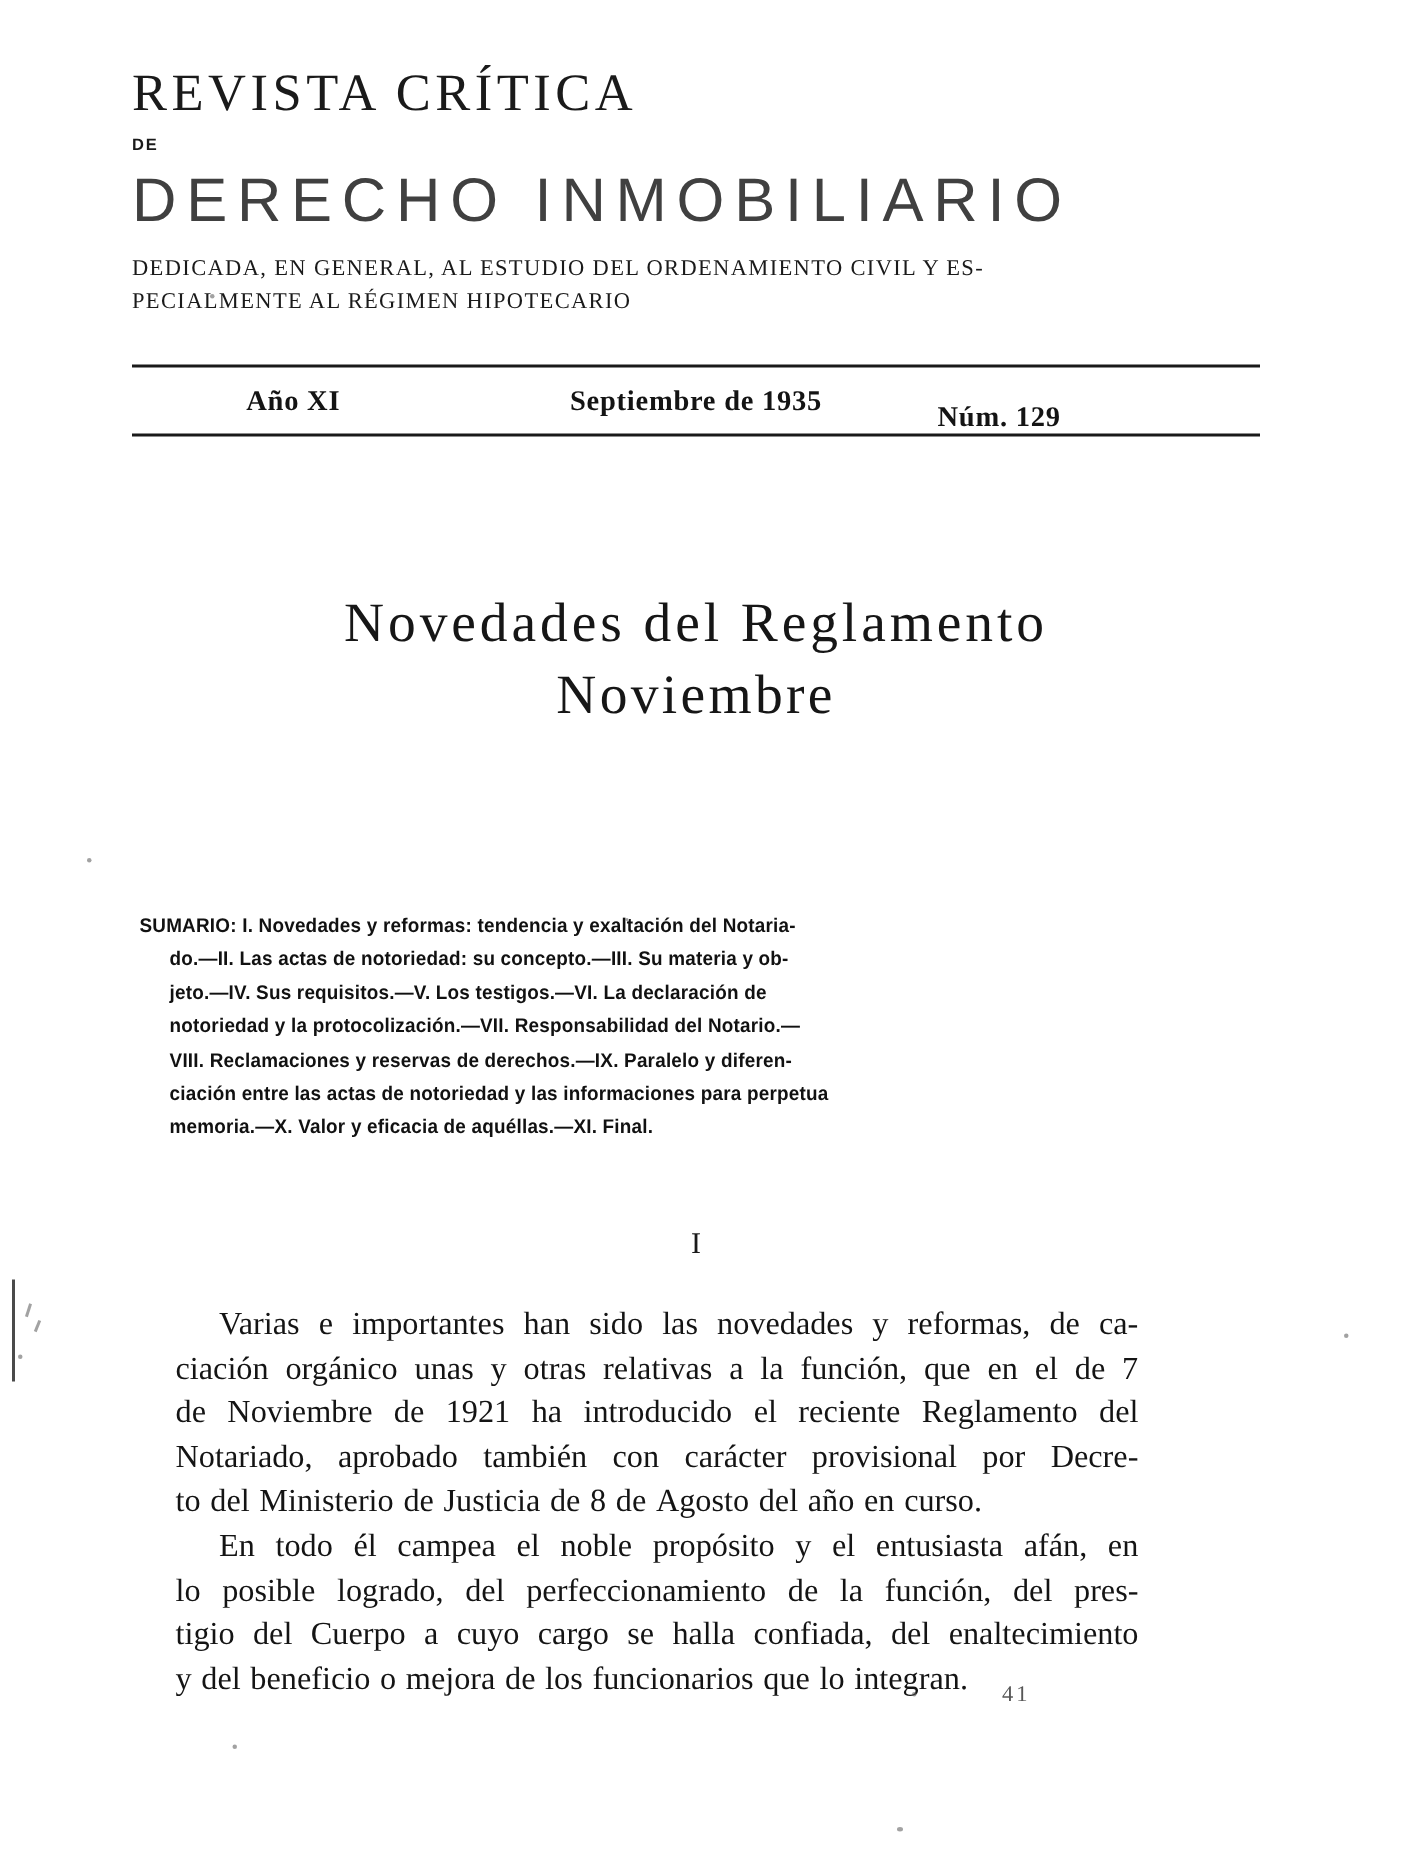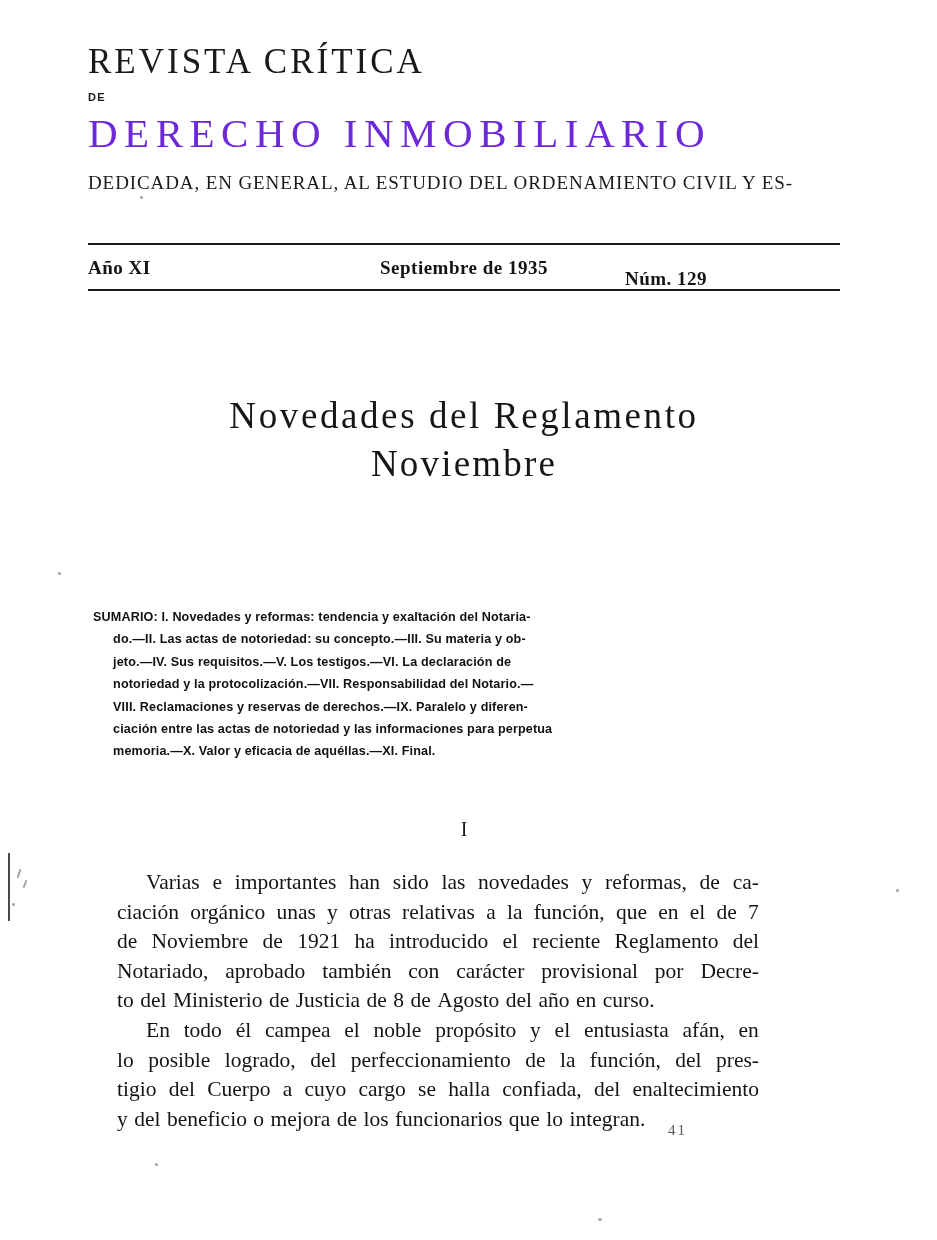--- a/index.html
+++ b/index.html
@@ -40,31 +40,31 @@
   }
   .mast-de {
     font-family: "Liberation Sans", "DejaVu Sans", sans-serif;
     font-size: 11px;
     font-weight: 700;
     letter-spacing: 1.2px;
     margin-top: 10px;
     color: #1a1a1a;
   }
   .mast-line2 {
-    font-family: Liberation Serif, serif;
+    font-family: Liberation Sans, sans-serif;
     font-size: 41px;
     letter-spacing: 6.5px;
     line-height: 1.05;
     margin-top: 9px;
-    color: #6d28d9;
+    color: #404040;
     white-space: nowrap;
   }
   .mast-sub {
     font-family: "Liberation Serif", "DejaVu Serif", serif;
-    font-size: 19px;
+    font-size: 15px;
     letter-spacing: 0.9px;
     line-height: 1.45;
     margin-top: 14px;
     color: #1a1a1a;
   }
   .mast-sub .l2 { letter-spacing: 0.9px; }
 
   
   .rule {
     position: absolute;
@@ -82,21 +82,21 @@
     top: 251px;
     width: 752px;
     height: 34px;
     display: flex;
     align-items: center;
     font-family: "Liberation Serif", "DejaVu Serif", serif;
     font-size: 19px;
     font-weight: 700;
     color: #141414;
   }
-  .issue-left   { width: 215px; text-align: left; letter-spacing: 0.5px; }
+  .issue-left   { width: 215px; text-align: center; letter-spacing: 0.5px; }
   .issue-center { flex: 1;      text-align: center; letter-spacing: 0.5px; }
   .issue-right  { width: 215px; text-align: left; letter-spacing: 0.5px; margin-top: 22px; }
 
   
   .article-title {
     position: absolute;
     left: 88px;
     top: 392px;
     width: 752px;
     text-align: center;
@@ -225,20 +225,21 @@
 <body>
 
 <div class="page">
 
   <div class="masthead">
     <div class="mast-line1">REVISTA CRÍTICA</div>
     <div class="mast-de">DE</div>
     <div class="mast-line2">DERECHO INMOBILIARIO</div>
     <div class="mast-sub">
       <div>DEDICADA, EN GENERAL, AL ESTUDIO DEL ORDENAMIENTO CIVIL Y ES-</div>
+      <div class="l2">PECIALMENTE AL RÉGIMEN HIPOTECARIO</div>
     </div>
   </div>
 
   <div class="rule rule-top"></div>
   <div class="issuebar">
     <div class="issue-left">Año XI</div>
     <div class="issue-center">Septiembre de 1935</div>
     <div class="issue-right">Núm. 129</div>
   </div>
   <div class="rule rule-bot"></div>

